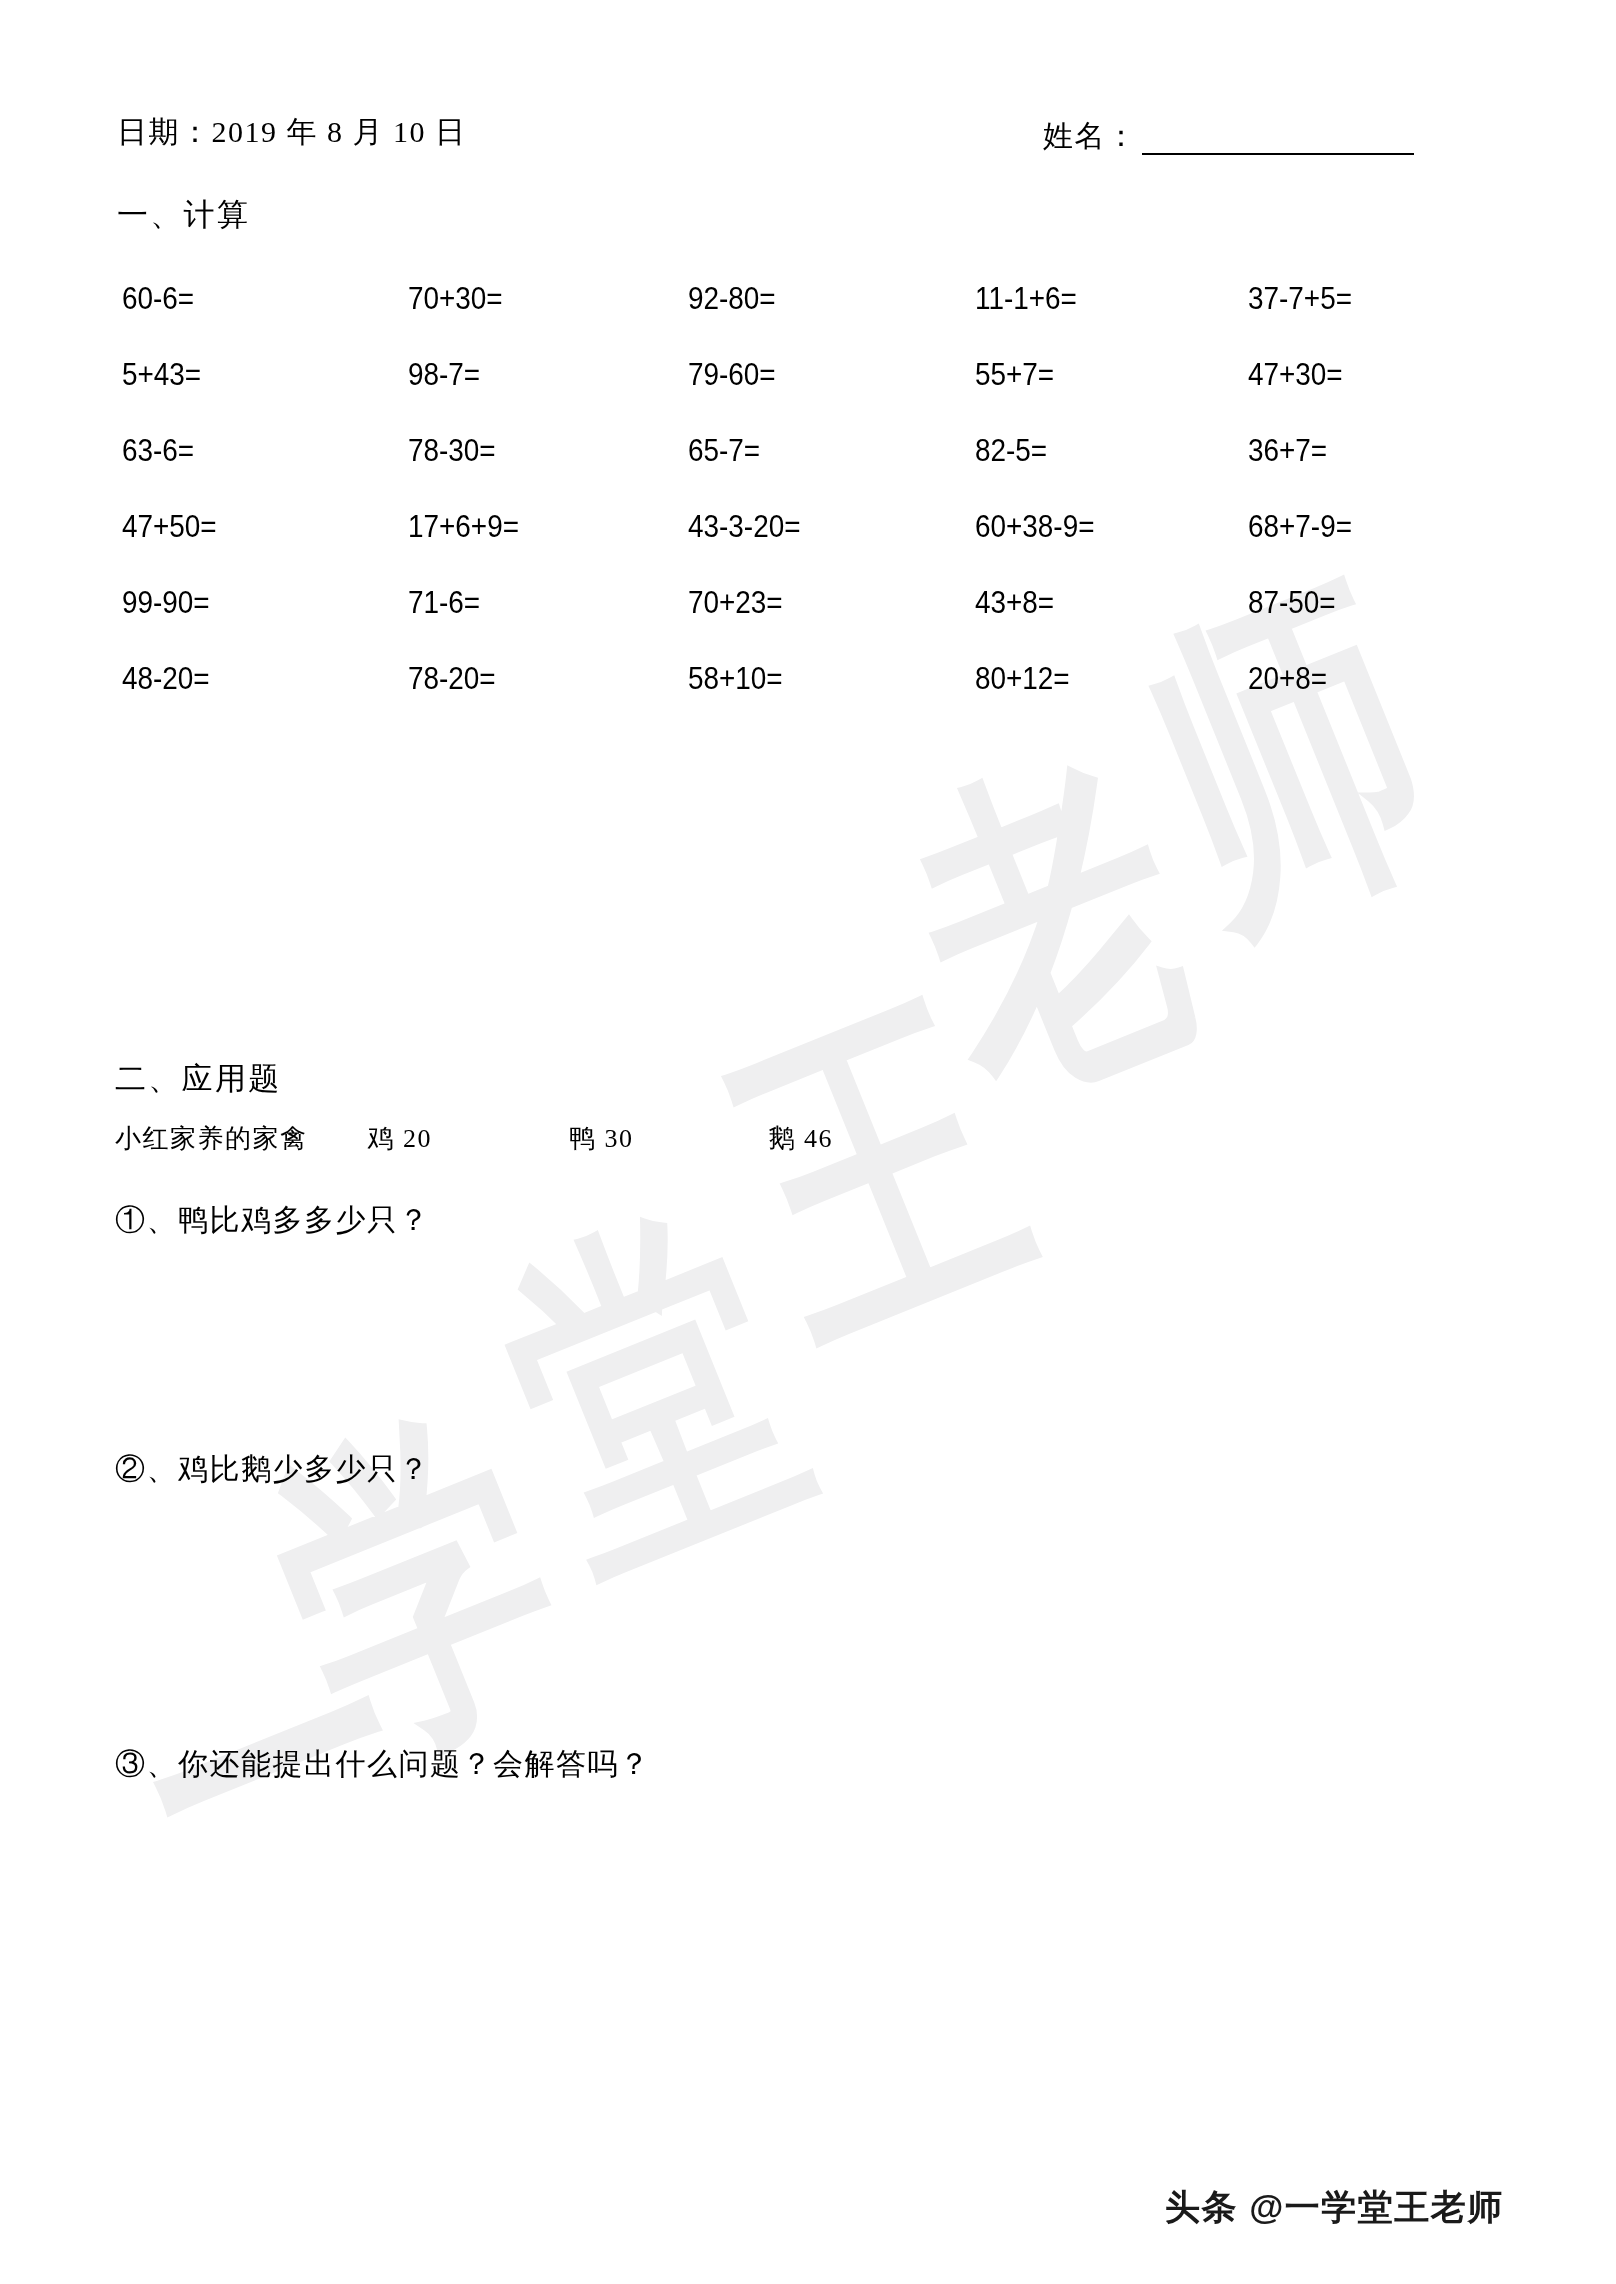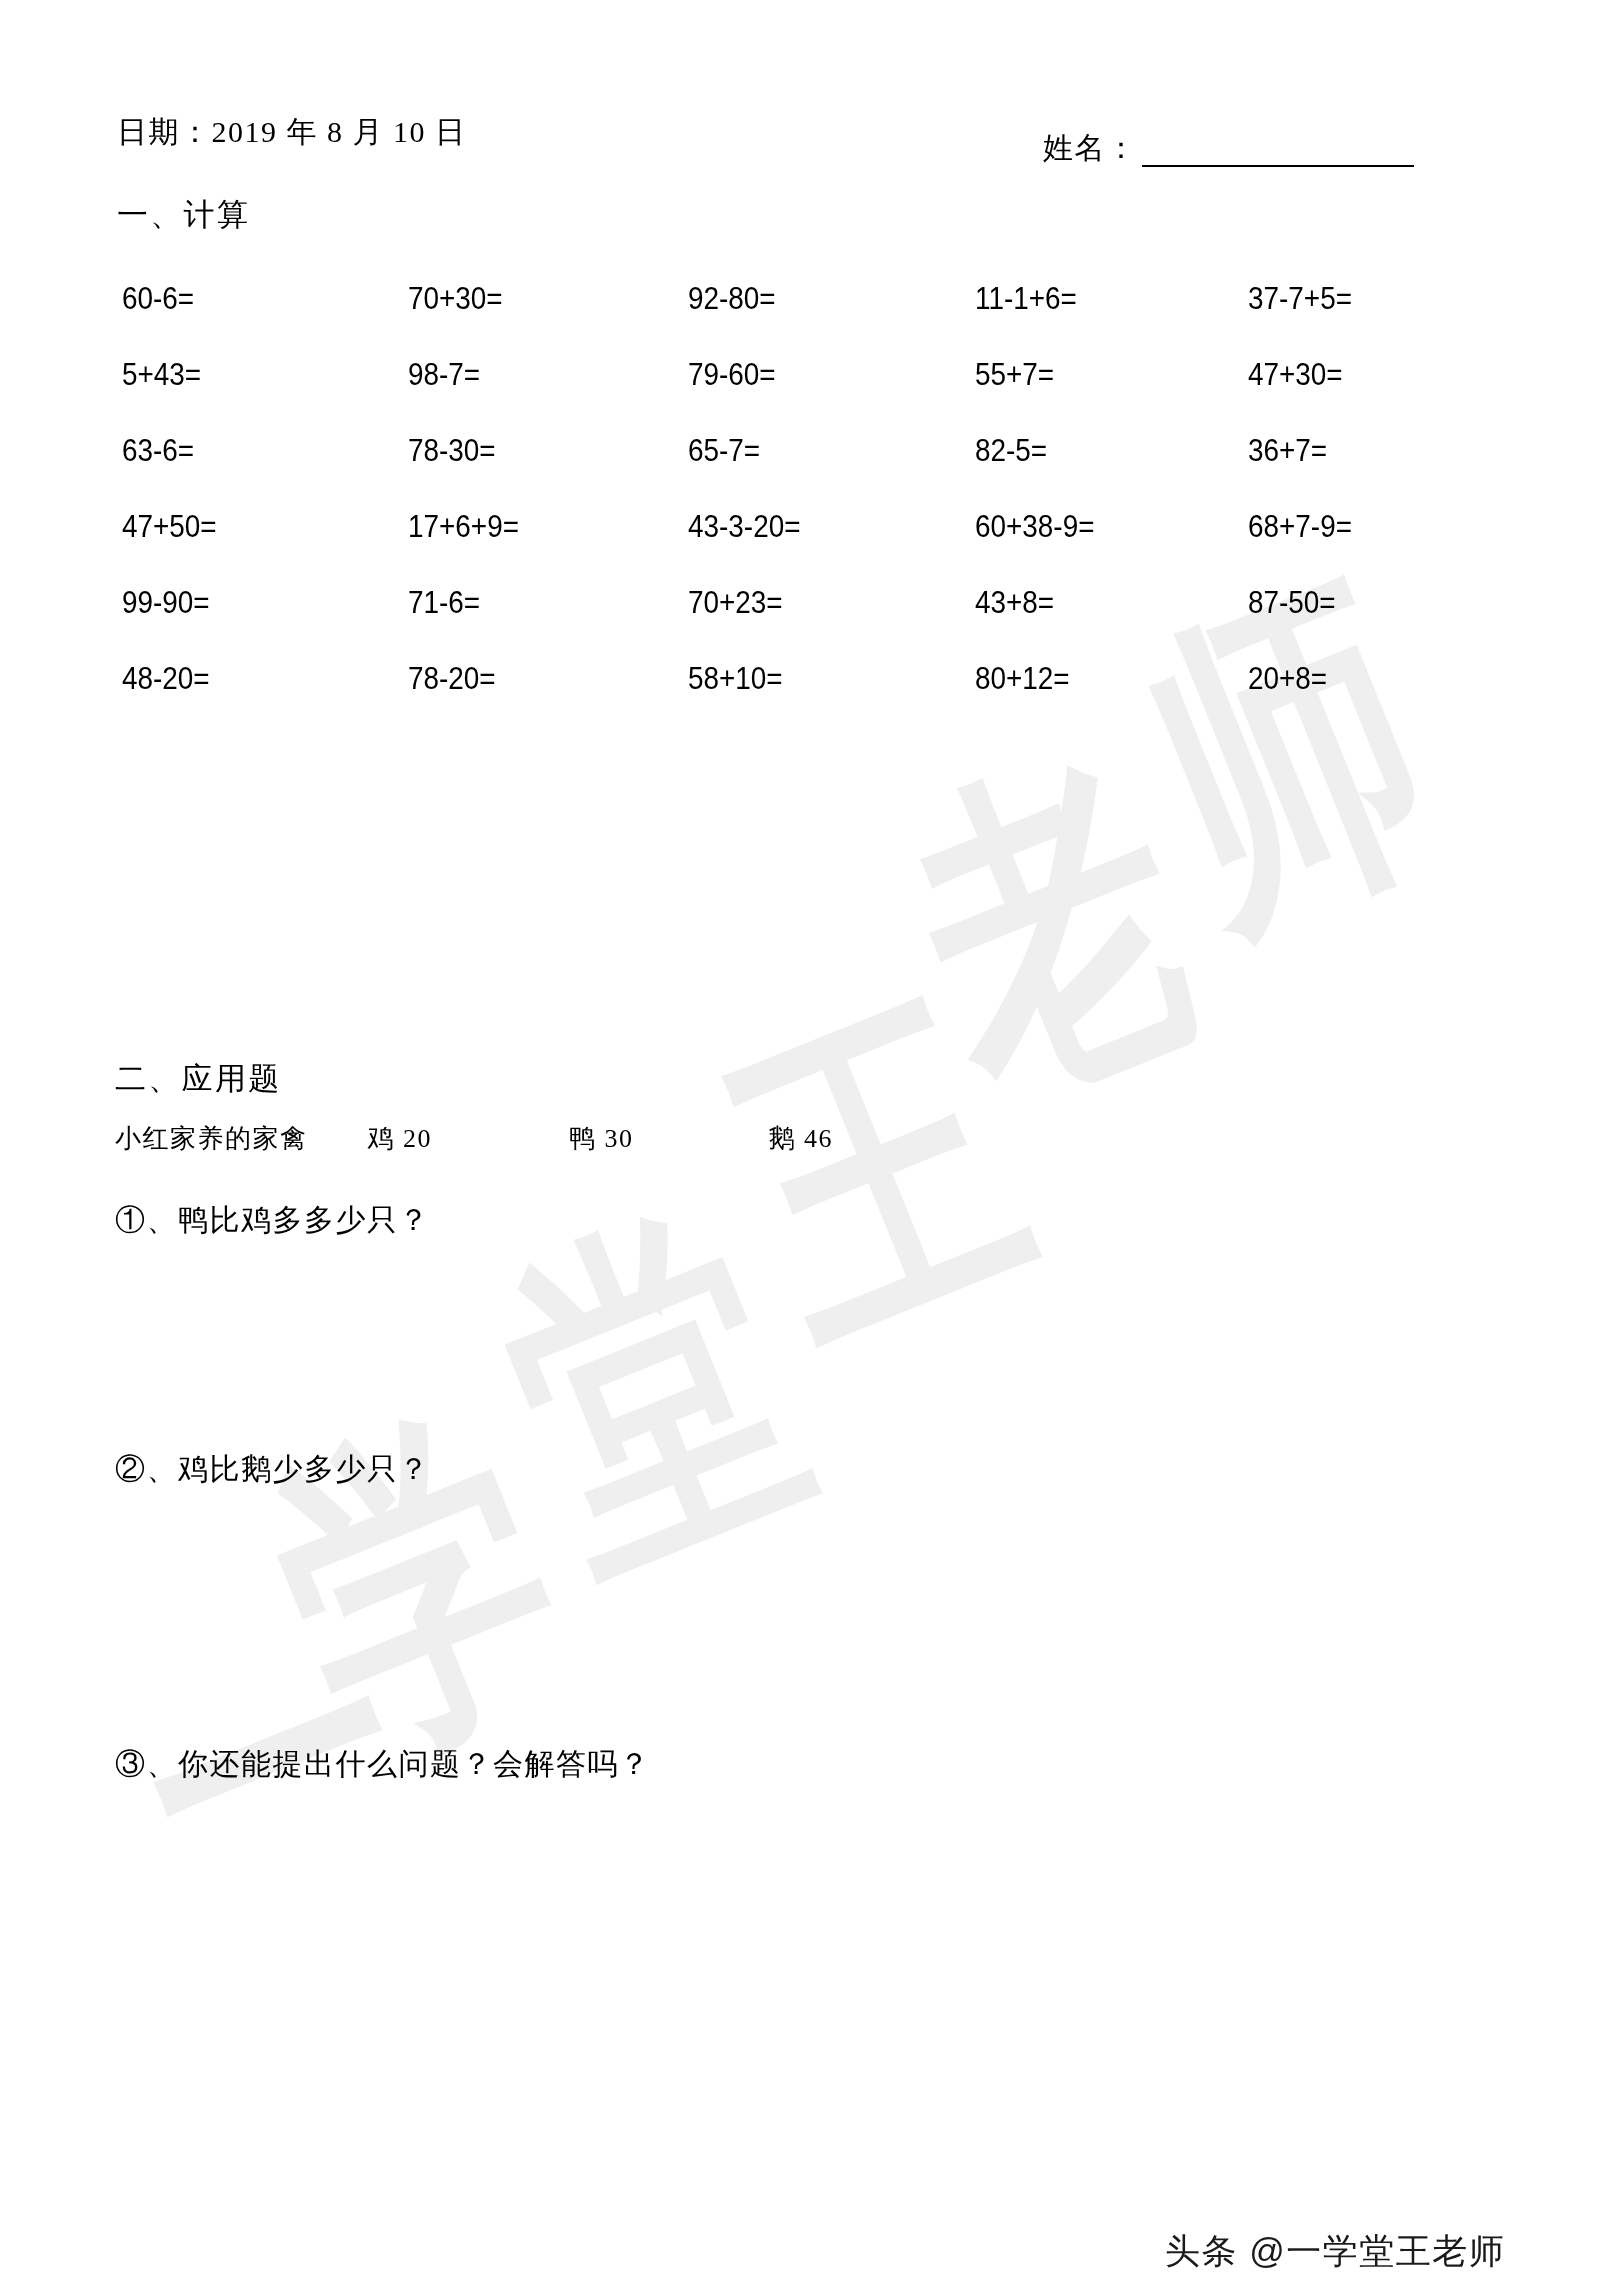--- a/index.html
+++ b/index.html
@@ -62,21 +62,21 @@
     position: absolute;
     left: 0;
     top: 0;
     font-size: 30px;
     line-height: 39px;
     white-space: nowrap;
   }
   #name-block {
     position: absolute;
     left: 926px;
-    top: 16px;
+    top: 4px;
     display: flex;
     align-items: flex-end;
     white-space: nowrap;
   }
   #name-label {
     font-size: 30px;
     line-height: 39px;
   }
   #name-blank {
     display: inline-block;
@@ -153,25 +153,24 @@
   #question-3 { top: 1743px; }
 
   
   #footer-attrib {
     position: absolute;
     left: 1165px;
     top: 2184px;
     font-family: "Liberation Sans", "DejaVu Sans", sans-serif;
     font-size: 35px;
     line-height: 45px;
-    font-weight: 400;
+    font-weight: 700;
     letter-spacing: 1.5px;
     color: #1a1a1a;
     white-space: nowrap;
-    margin-top: 44px;
   }
 </style>
 </head>
 <body>
 
 <div id="watermark">
   <span class="wm-char" style="left:1165px; top:590px; font-size:250px; transform:rotate(-22deg) scaleY(1.35);">师</span>
   <span class="wm-char" style="left:930px; top:764px; font-size:250px; transform:rotate(-22deg) scaleY(1.35);">老</span>
   <span class="wm-char" style="left:756px; top:1006px; font-size:250px; transform:rotate(-22deg) scaleY(1.35);">王</span>
   <span class="wm-char" style="left:529px; top:1225px; font-size:250px; transform:rotate(-22deg) scaleY(1.35);">堂</span>

